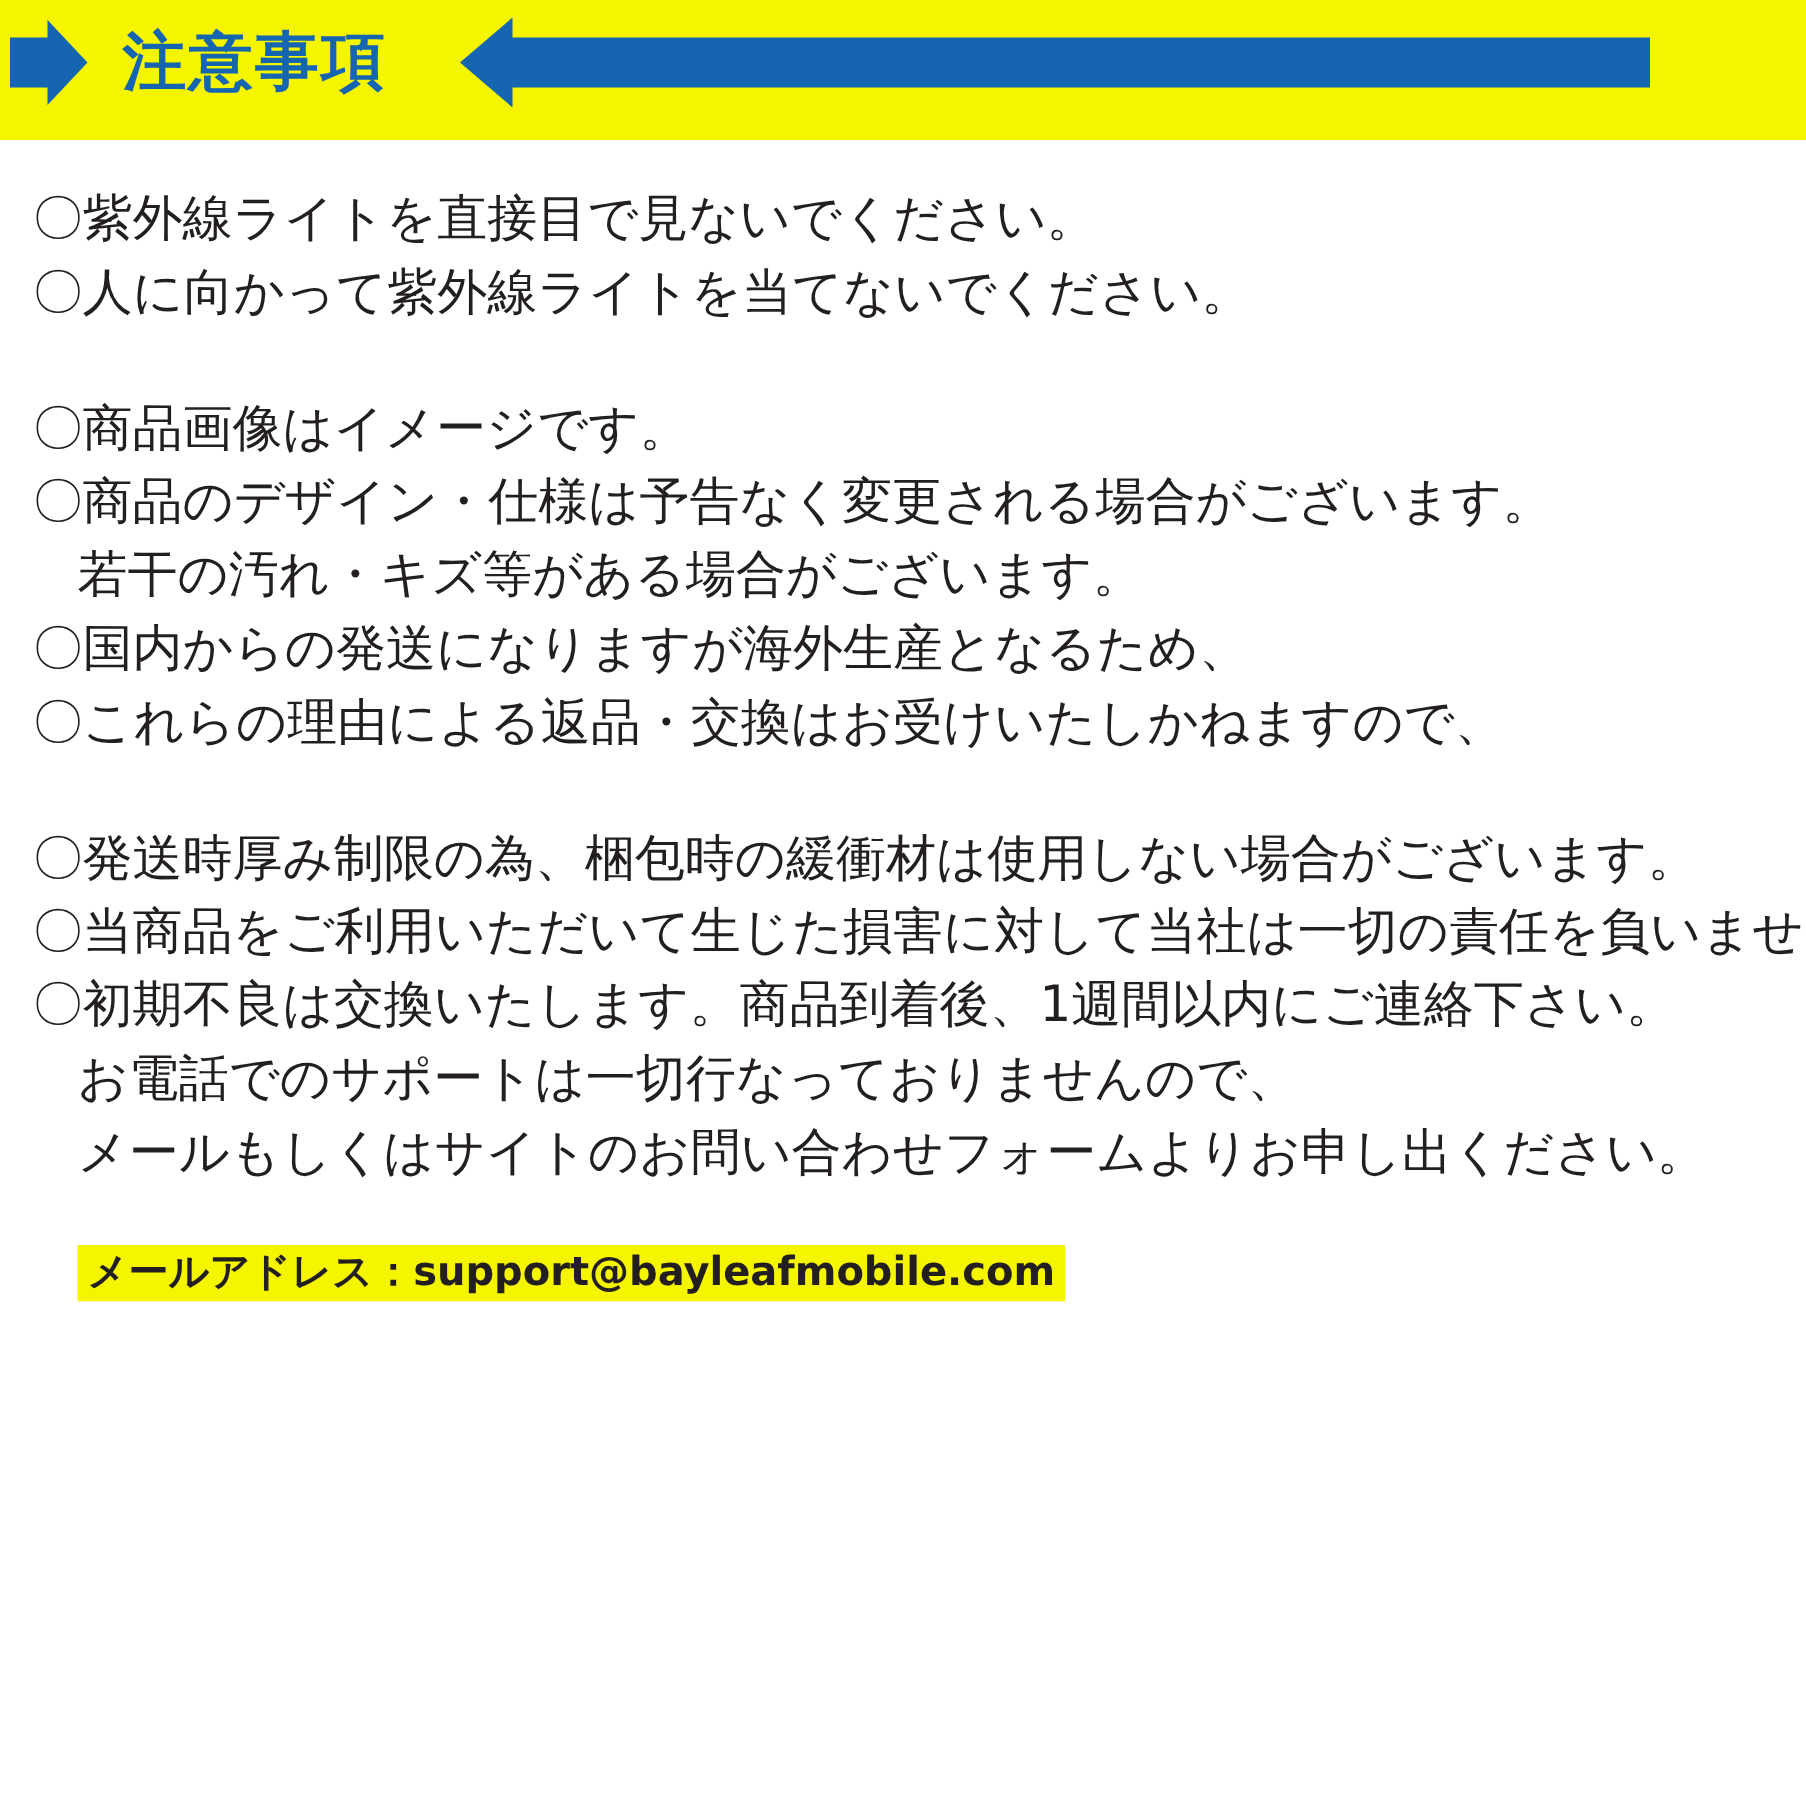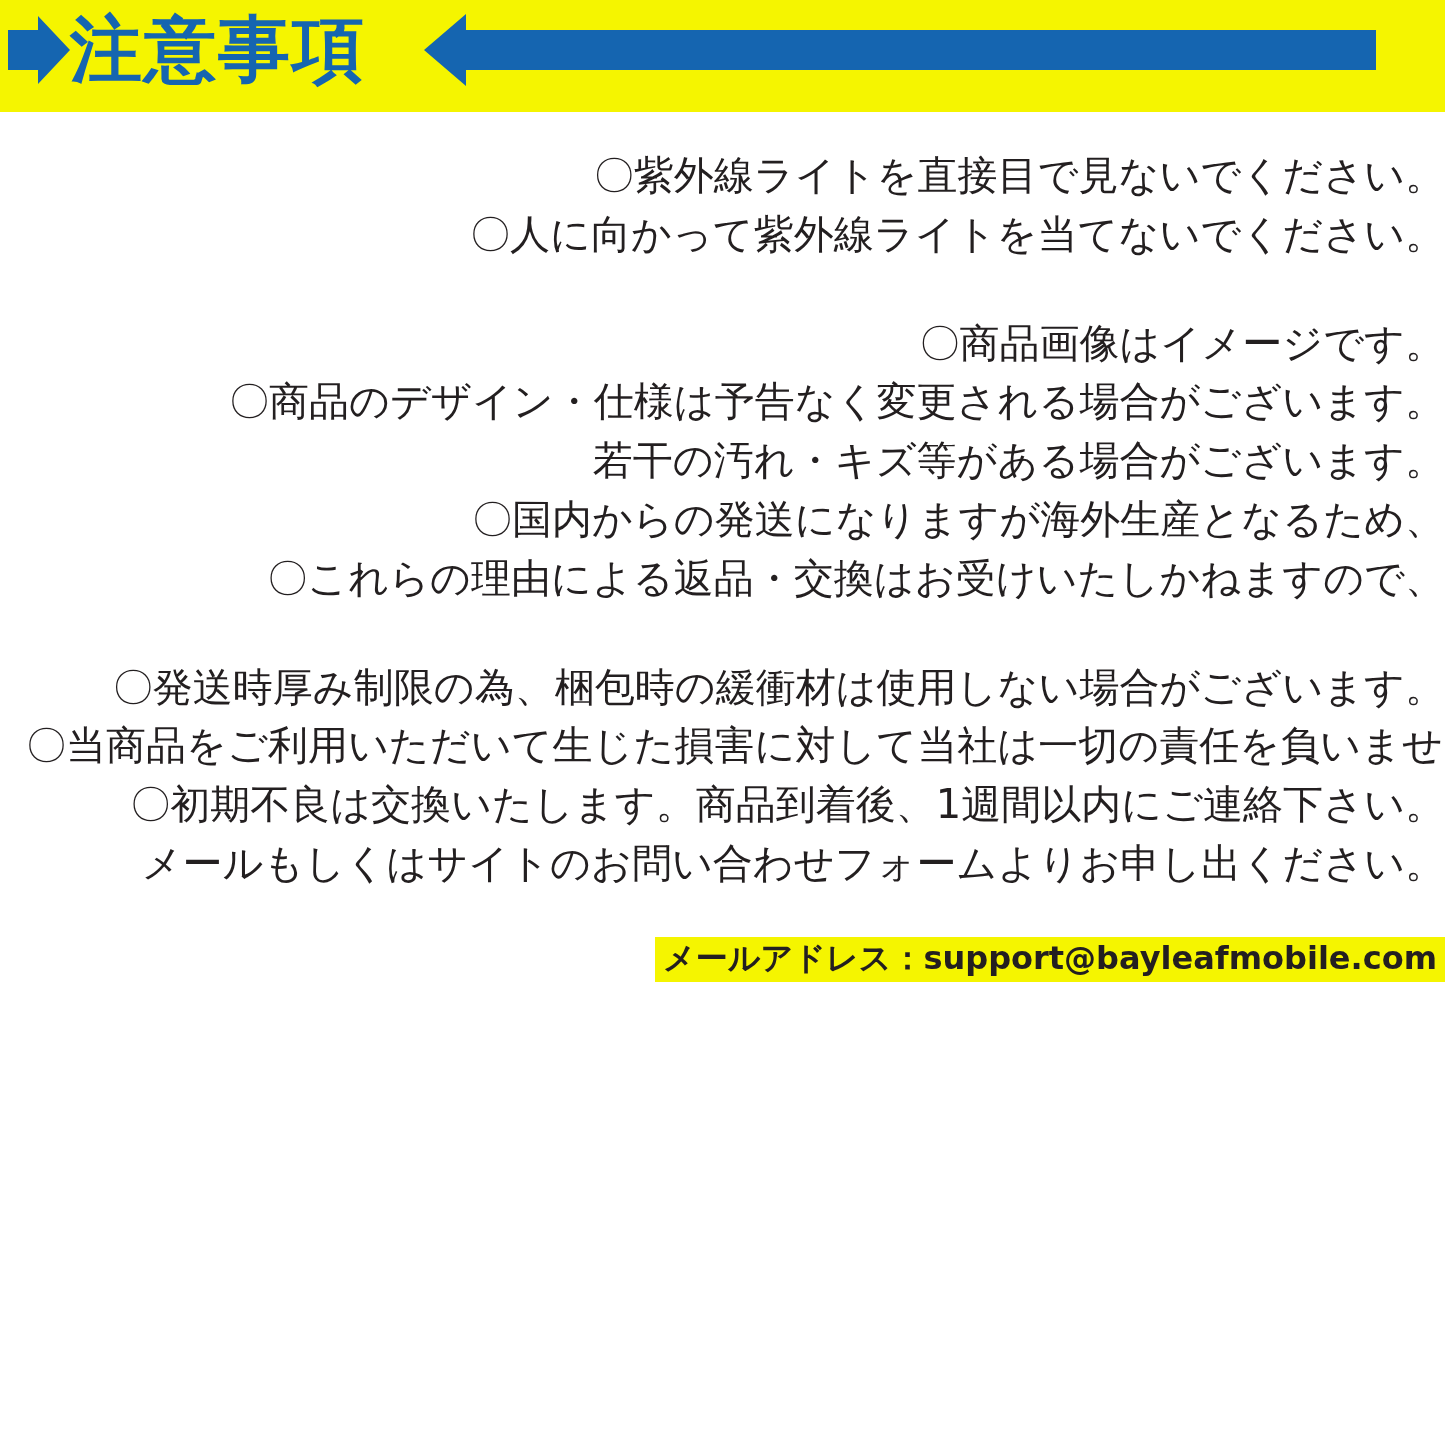--- a/index.html
+++ b/index.html
@@ -34,45 +34,44 @@
   .arrow-left {
     width: 62px;
     height: 68px;
     margin-left: 8px;
     flex: none;
     position: relative;
     top: -6px;
   }
   .arrow-left svg, .arrow-right svg { display: block; }
   .header-title {
-    font-size: 72px;
+    font-size: 51px;
     font-weight: bold;
     color: #1565b0;
     line-height: 1;
     letter-spacing: 2px;
-    margin-left: 0;
+    margin-left: 28px;
     margin-right: 10px;
     position: relative;
     top: -7px;
     white-space: nowrap;
     font-family: "DejaVu Sans", sans-serif;
   }
   .arrow-right {
     flex: 1 1 auto;
     height: 72px;
     position: relative;
     top: -6px;
     overflow: hidden;
   }
 
   
   .content {
     padding: 34px 0 0 0;
     box-sizing: border-box;
-    text-align: right;
   }
   .line {
     font-size: 40px;
     line-height: 1.47;
     color: #231f20;
     font-family: "DejaVu Sans", sans-serif;
     white-space: nowrap;
     padding-left: 26px;
   }
   .line.indent {
@@ -126,19 +125,20 @@
   <div class="line">〇商品のデザイン・仕様は予告なく変更される場合がございます。</div>
   <div class="line indent">若干の汚れ・キズ等がある場合がございます。</div>
   <div class="line">〇国内からの発送になりますが海外生産となるため、</div>
   <div class="line">〇これらの理由による返品・交換はお受けいたしかねますので、</div>
 
   <div class="gap-lg"></div>
 
   <div class="line">〇発送時厚み制限の為、梱包時の緩衝材は使用しない場合がございます。</div>
   <div class="line">〇当商品をご利用いただいて生じた損害に対して当社は一切の責任を負いません。</div>
   <div class="line">〇初期不良は交換いたします。商品到着後、1週間以内にご連絡下さい。</div>
+  <div class="line indent">お電話でのサポートは一切行なっておりませんので、</div>
   <div class="line indent">メールもしくはサイトのお問い合わせフォームよりお申し出ください。</div>
 
   <div class="email-row">
     <span class="email-text">メールアドレス：support@bayleafmobile.com</span>
   </div>
 
 </div>
 
 </body></html>

